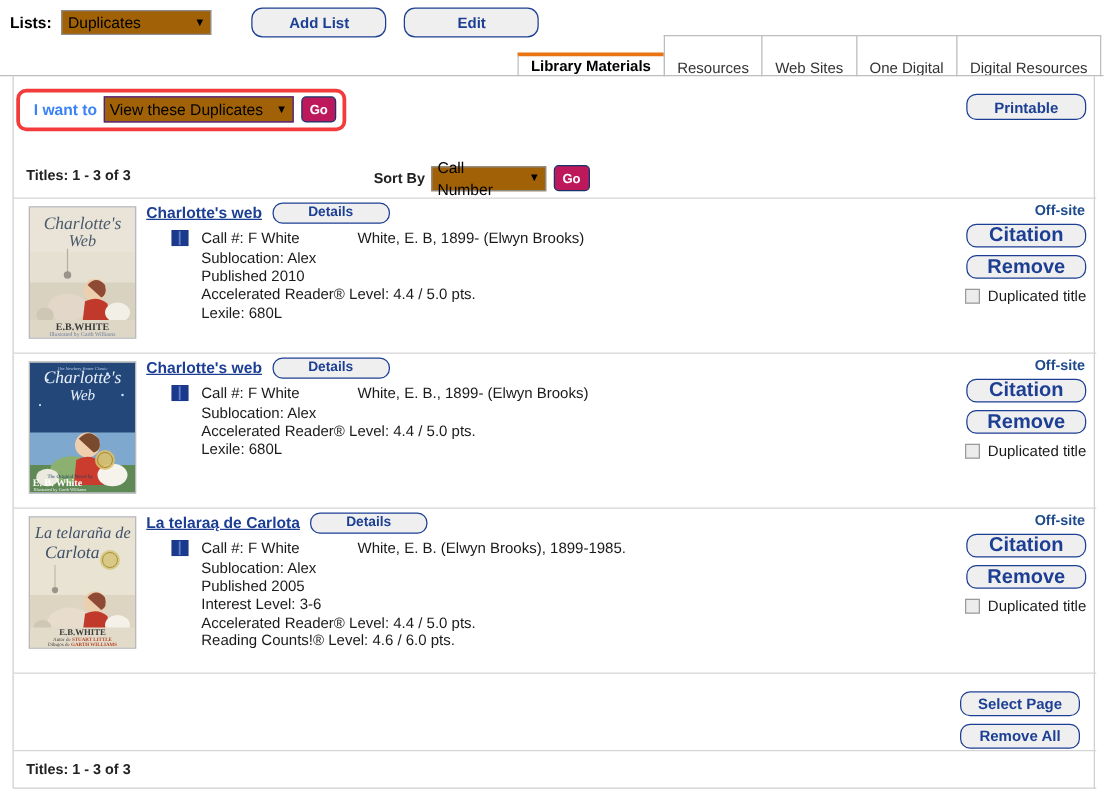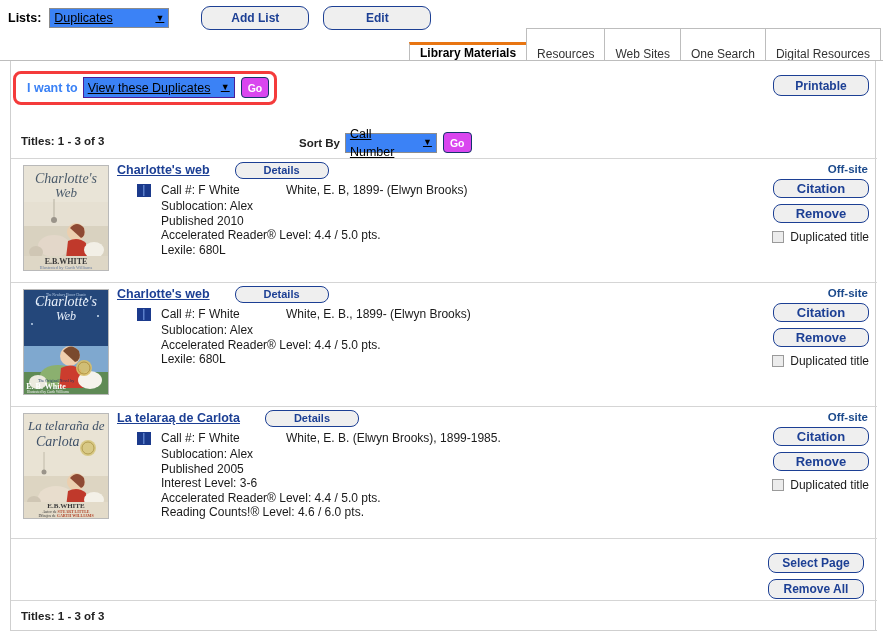--- a/index.html
+++ b/index.html
@@ -28,32 +28,31 @@
     box-sizing: border-box;
   }
   .lists-label {
     font-weight: bold;
     font-size: 12.5px;
     color: #000;
     margin-right: 8px;
   }
   .select-box {
     border: 1px solid #8c8c8c;
-    background: #3b82f6;
+    background: #a16207;
     height: 20px;
     line-height: 18px;
     font-size: 12.5px;
     padding: 0 4px;
     box-sizing: border-box;
     display: inline-flex;
     align-items: center;
     justify-content: space-between;
     color: #000;
     font-family: "Liberation Sans", sans-serif;
-    text-decoration: underline;
   }
   .select-box .caret {
     font-size: 9px;
     margin-left: 10px;
     line-height: 1;
     color: #000;
   }
   #lists-select { width: 120px; }
 
   .btn {
@@ -155,21 +154,21 @@
     font-size: 12.5px;
     color: #3b82f6;
     margin-right: 5px;
   }
   #action-select {
     width: 152px;
     height: 21px;
     border: 1px solid #4c1d95;
   }
   .go-btn {
-    background: #d946ef;
+    background: #be185d;
     color: #ffffff;
     font-weight: bold;
     font-size: 10.5px;
     border: 1px solid #14356b;
     border-radius: 4px;
     height: 19px;
     padding: 0 6px;
     margin-left: 6px;
     display: inline-flex;
     align-items: center;
@@ -238,21 +237,20 @@
 
   .rec-body {
     position: absolute;
     left: 106px; top: 0px;
     width: 650px;
   }
   .rec-titleline {
     display: flex;
     align-items: center;
     height: 20px;
-    gap: 17px;
   }
   .rec-title {
     color: #1c3f94;
     font-weight: bold;
     font-size: 12.5px;
     text-decoration: underline;
     cursor: pointer;
     white-space: nowrap;
   }
   #details-btn-0, #details-btn-1, #details-btn-2,
@@ -305,21 +303,21 @@
     color: #1c4a8c;
     font-weight: bold;
     font-size: 11.5px;
     line-height: 14px;
     margin-bottom: 3px;
     margin-right: 1px;
   }
   .btn-sm {
     width: 96px; height: 19px;
     border-radius: 8px;
-    font-size: 13px;
+    font-size: 16px;
     margin-bottom: 6px;
     margin-left: 14px;
   }
   .dup-row {
     display: flex;
     align-items: center;
     justify-content: flex-end;
     margin-top: 1px;
   }
   .checkbox {
@@ -374,21 +372,21 @@
     <span class="caret">▼</span>
   </div>
   <div class="btn btn-lg" id="add-list-button">Add List</div>
   <div class="btn btn-lg" id="edit-button">Edit</div>
 </div>
 
 <div class="tabs">
   <div class="tab active">Library Materials</div>
   <div class="tab">Resources</div>
   <div class="tab">Web Sites</div>
-  <div class="tab">One Search</div>
+  <div class="tab">One Digital</div>
   <div class="tab">Digital Resources</div>
 </div>
 <div class="tabs-underline"></div>
 
 <div class="panel"></div>
 
 <div class="iwantto-row">
   <div class="redbox"></div>
   <div class="iwantto-inner">
     <span class="iwantto-label">I want to</span>

